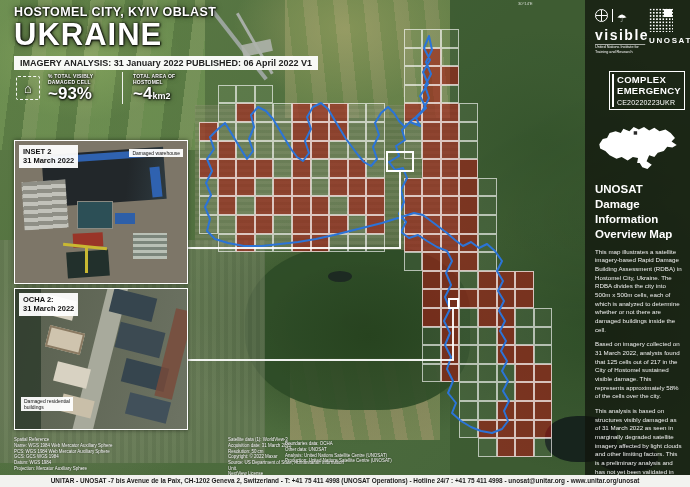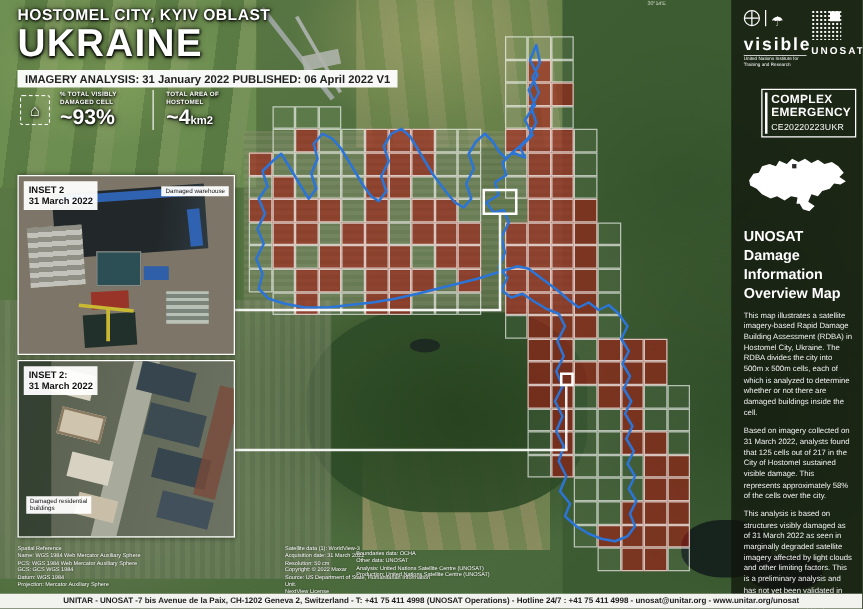--- a/index.html
+++ b/index.html
@@ -402,21 +402,21 @@
     <div class="shape" style="left:26px;top:8px;width:34px;height:20px;background:#d8d2c2;transform:rotate(14deg);"></div>
     <div class="shape" style="left:32px;top:40px;width:36px;height:22px;background:#cfc4ae;transform:rotate(14deg);box-shadow:inset 0 0 0 2px #8a7a62;"></div>
     <div class="shape" style="left:40px;top:76px;width:34px;height:20px;background:#d8d2c2;transform:rotate(14deg);"></div>
     <div class="shape" style="left:46px;top:108px;width:32px;height:18px;background:#c9bfa9;transform:rotate(14deg);"></div>
     <div class="shape" style="left:96px;top:4px;width:44px;height:24px;background:#36454e;transform:rotate(14deg);"></div>
     <div class="shape" style="left:102px;top:38px;width:46px;height:26px;background:#3c4a52;transform:rotate(14deg);"></div>
     <div class="shape" style="left:108px;top:74px;width:44px;height:24px;background:#36454e;transform:rotate(14deg);"></div>
     <div class="shape" style="left:112px;top:108px;width:42px;height:22px;background:#41505a;transform:rotate(14deg);"></div>
     <div class="shape" style="left:150px;top:20px;width:18px;height:90px;background:#7a4a3a;transform:rotate(14deg);opacity:.8;"></div>
     <div class="inset-label">
-      <span>INSET 2:</span><br>
+      <span>OCHA 2:</span><br>
       <span>31 March 2022</span>
     </div>
     <div class="tag" style="left:6px;bottom:18px;width:52px;">Damaged residential buildings</div>
   </div>
 
   <div class="abs" id="sidebar">
     <div id="logo-row">
       <div>
         <span class="un-circle"></span><span class="logo-div"></span><span class="para-icon">☂</span>
         <div id="unitar-word">visible</div>

